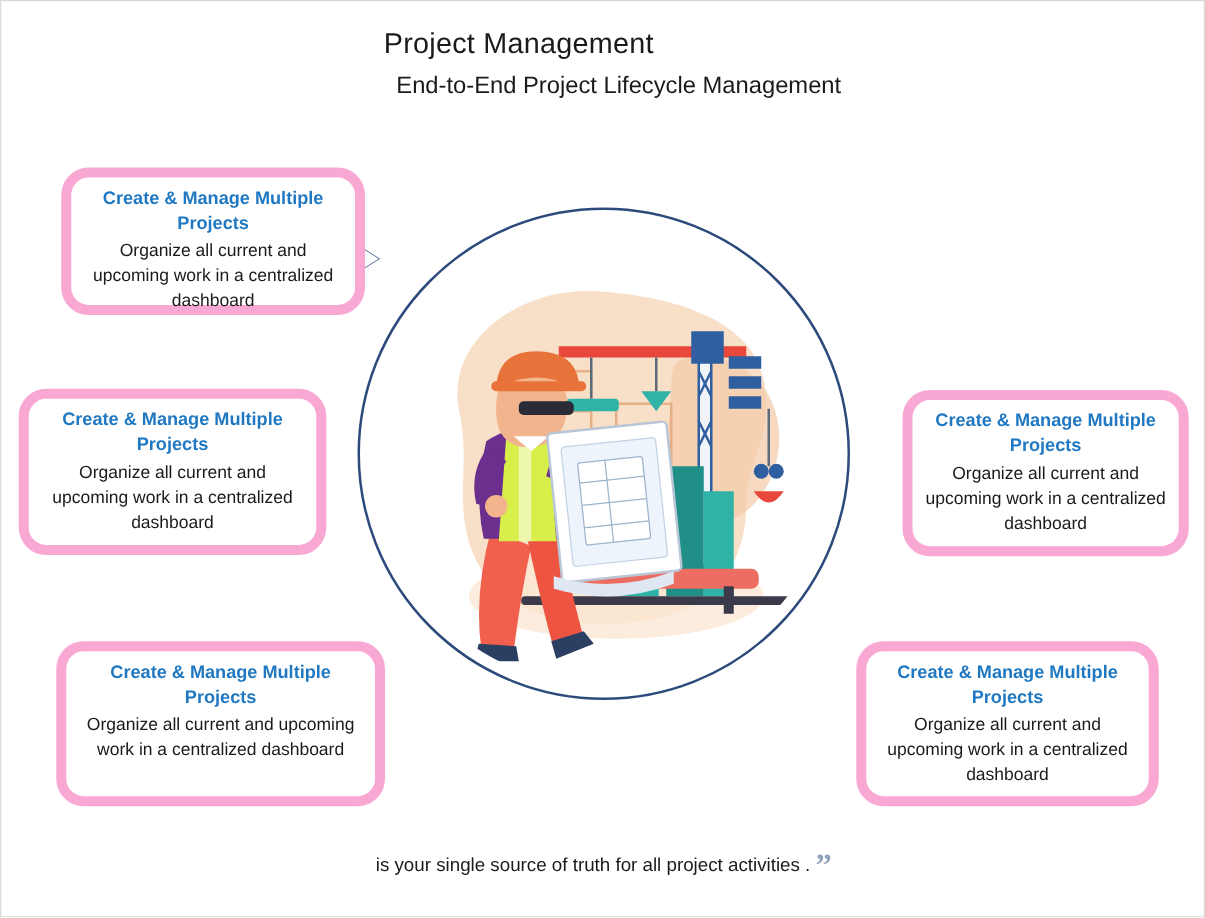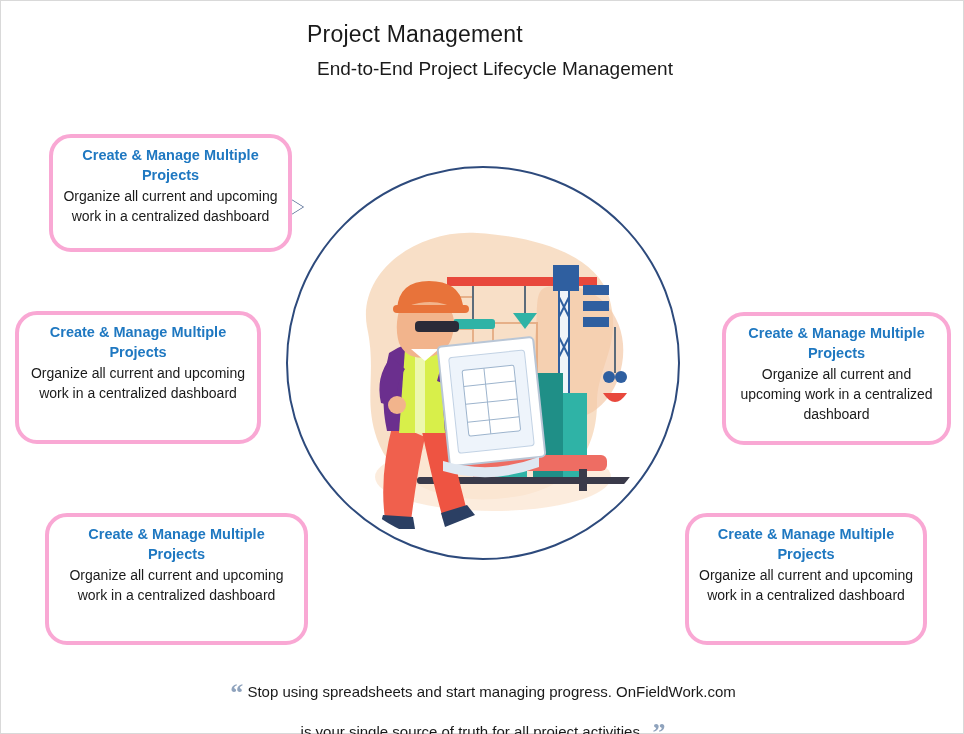--- a/index.html
+++ b/index.html
@@ -63,21 +63,21 @@
     width: 372px;
     height: 372px;
     border-radius: 50%;
     overflow: hidden;
   }
 
   
   .bubble {
     position: absolute;
     box-sizing: border-box;
-    border: 4px solid #f9a8d4;
+    border: 8px solid #f9a8d4;
     border-radius: 22px;
     background: #ffffff;
     padding: 8px 10px 10px 10px;
     text-align: center;
   }
   .bubble .b-title {
     color: #1f78c1;
     font-weight: bold;
     font-size: 14.5px;
     line-height: 1.35;
@@ -277,22 +277,18 @@
     <div class="b-body">Organize all current and upcoming work in a centralized dashboard</div>
   </div>
 
   <div class="bubble" id="bubble-5">
     <div class="b-title">Create &amp; Manage Multiple Projects</div>
     <div class="b-body">Organize all current and upcoming work in a centralized dashboard</div>
   </div>
 
   <div class="footer">
     <span class="footer-line">
-      <span class="quote-mark">“</span>
-      <span>Stop using spreadsheets and start managing progress. OnFieldWork.com</span>
-    </span>
-    <span class="footer-line">
       <span>is your single source of truth for all project activities .</span>
       <span class="quote-mark">”</span>
     </span>
   </div>
 
 </div>
 
 </body></html>

